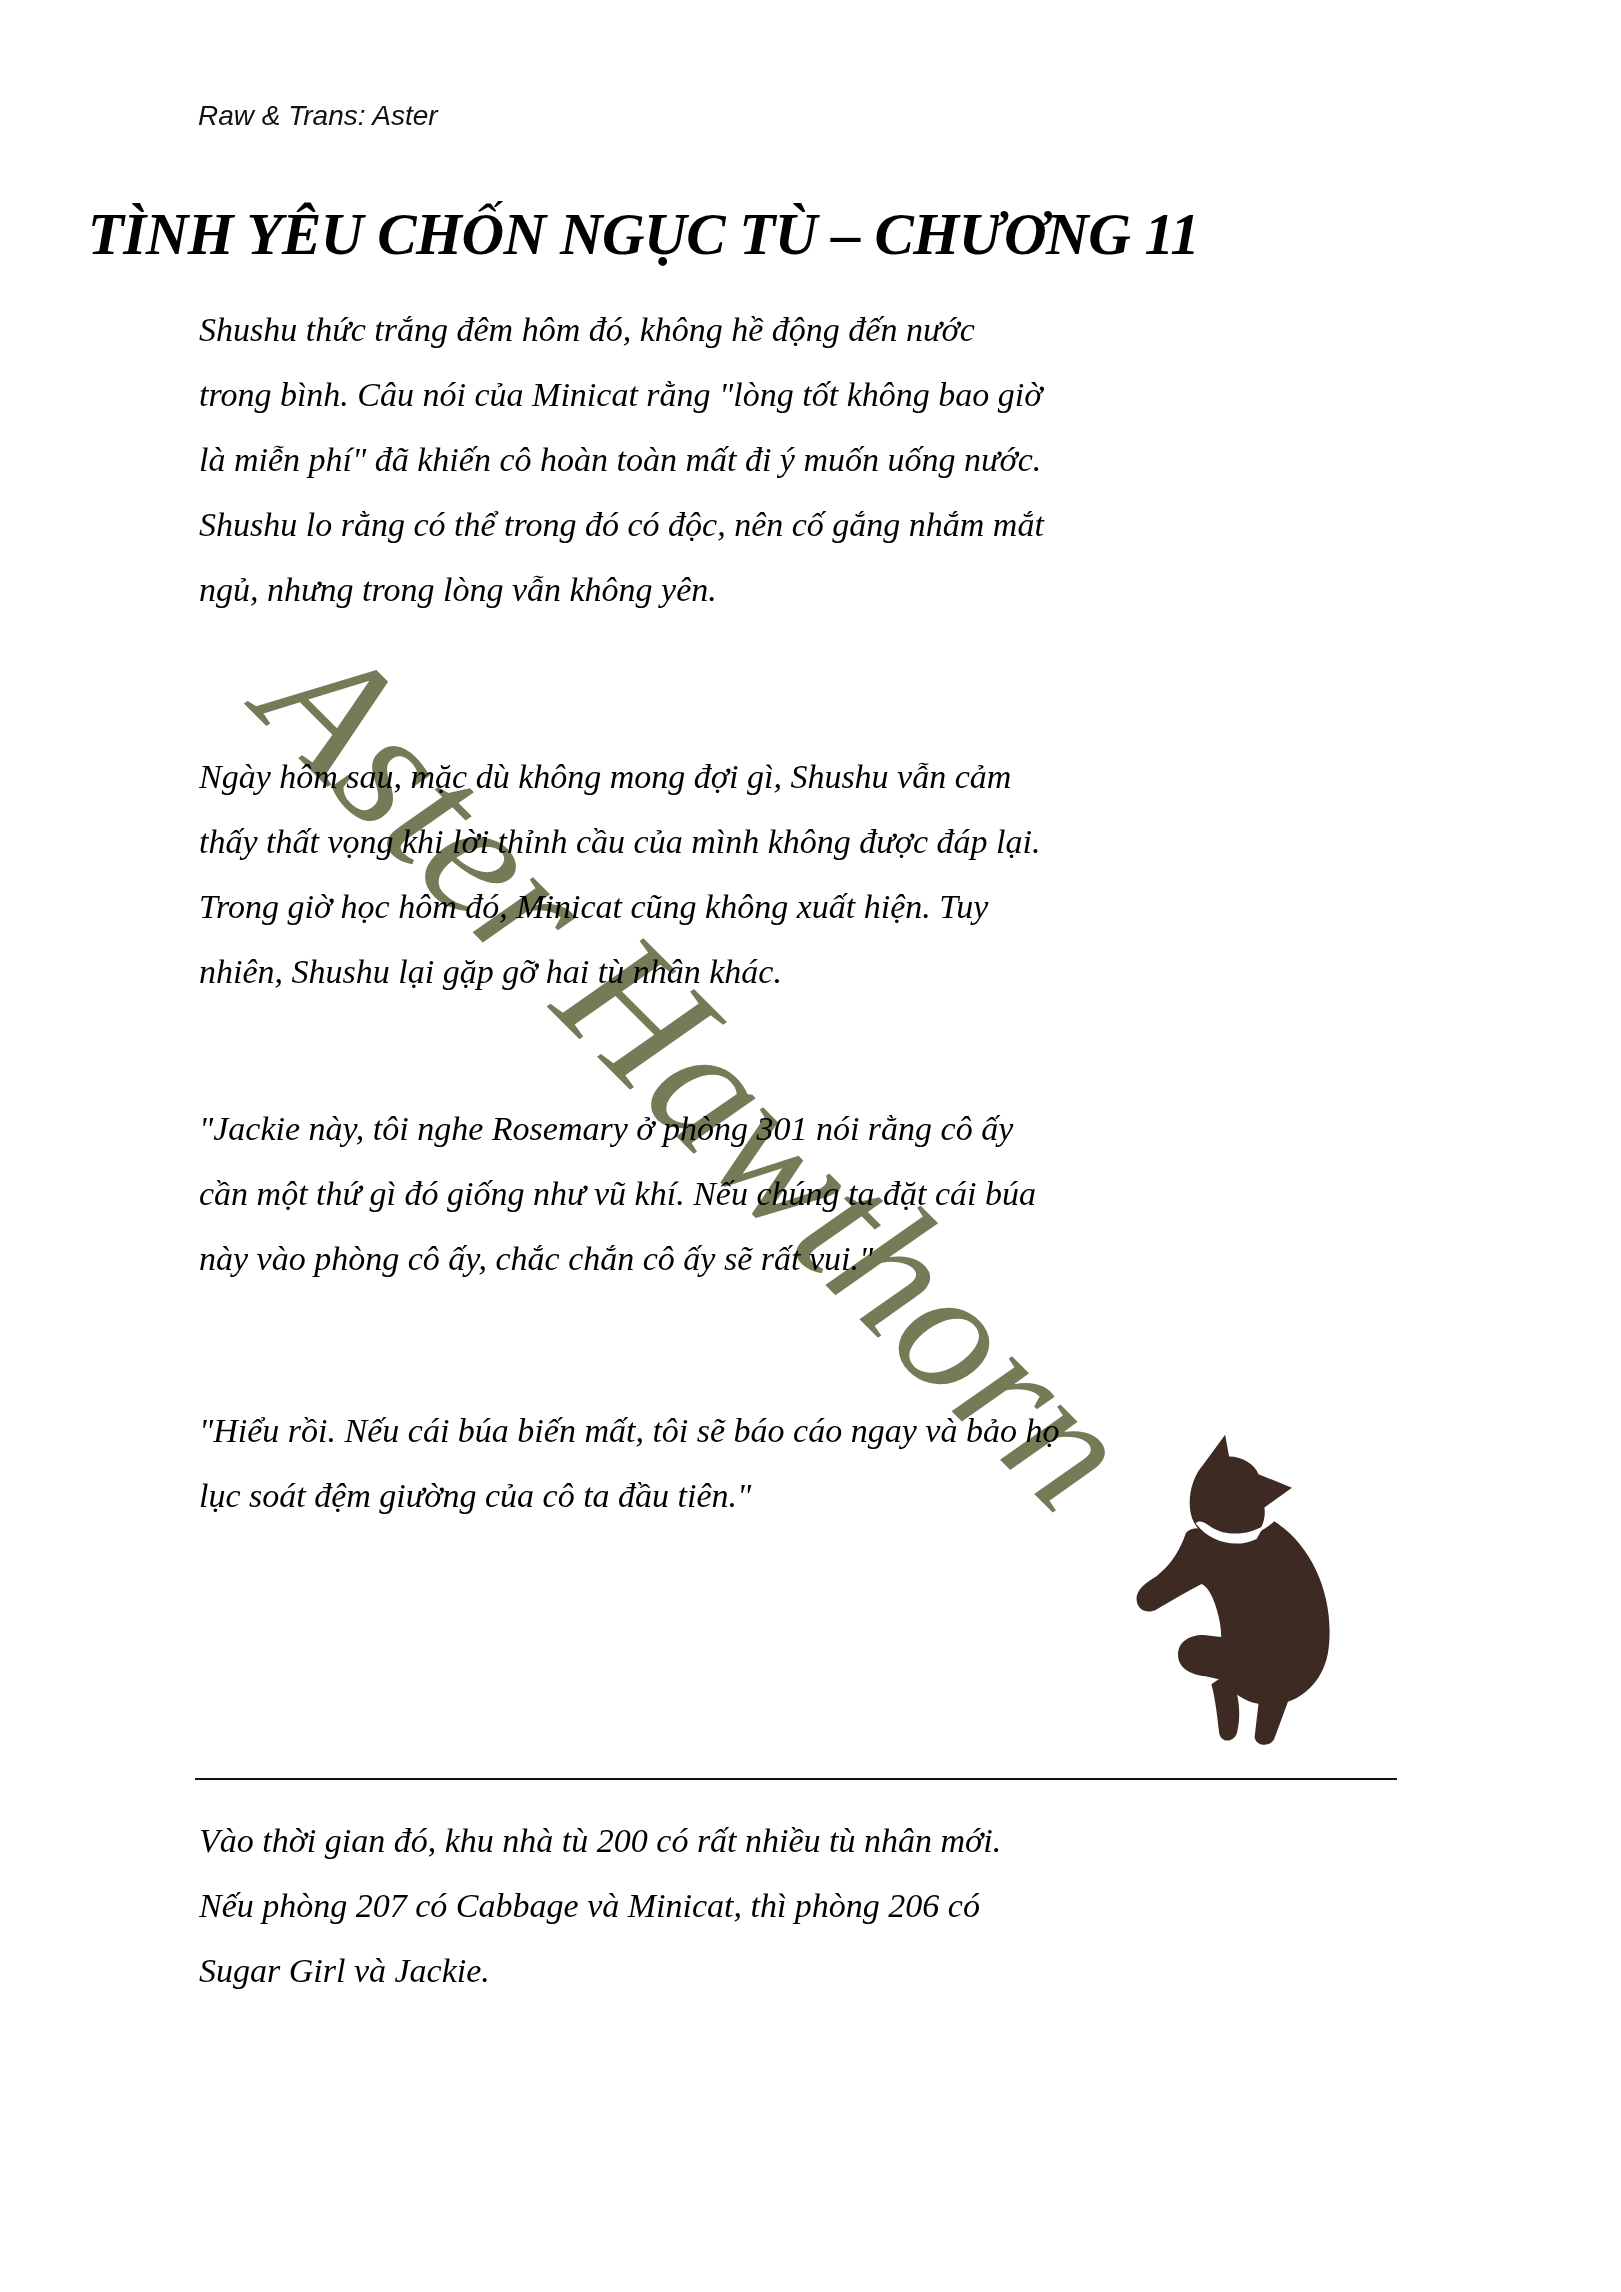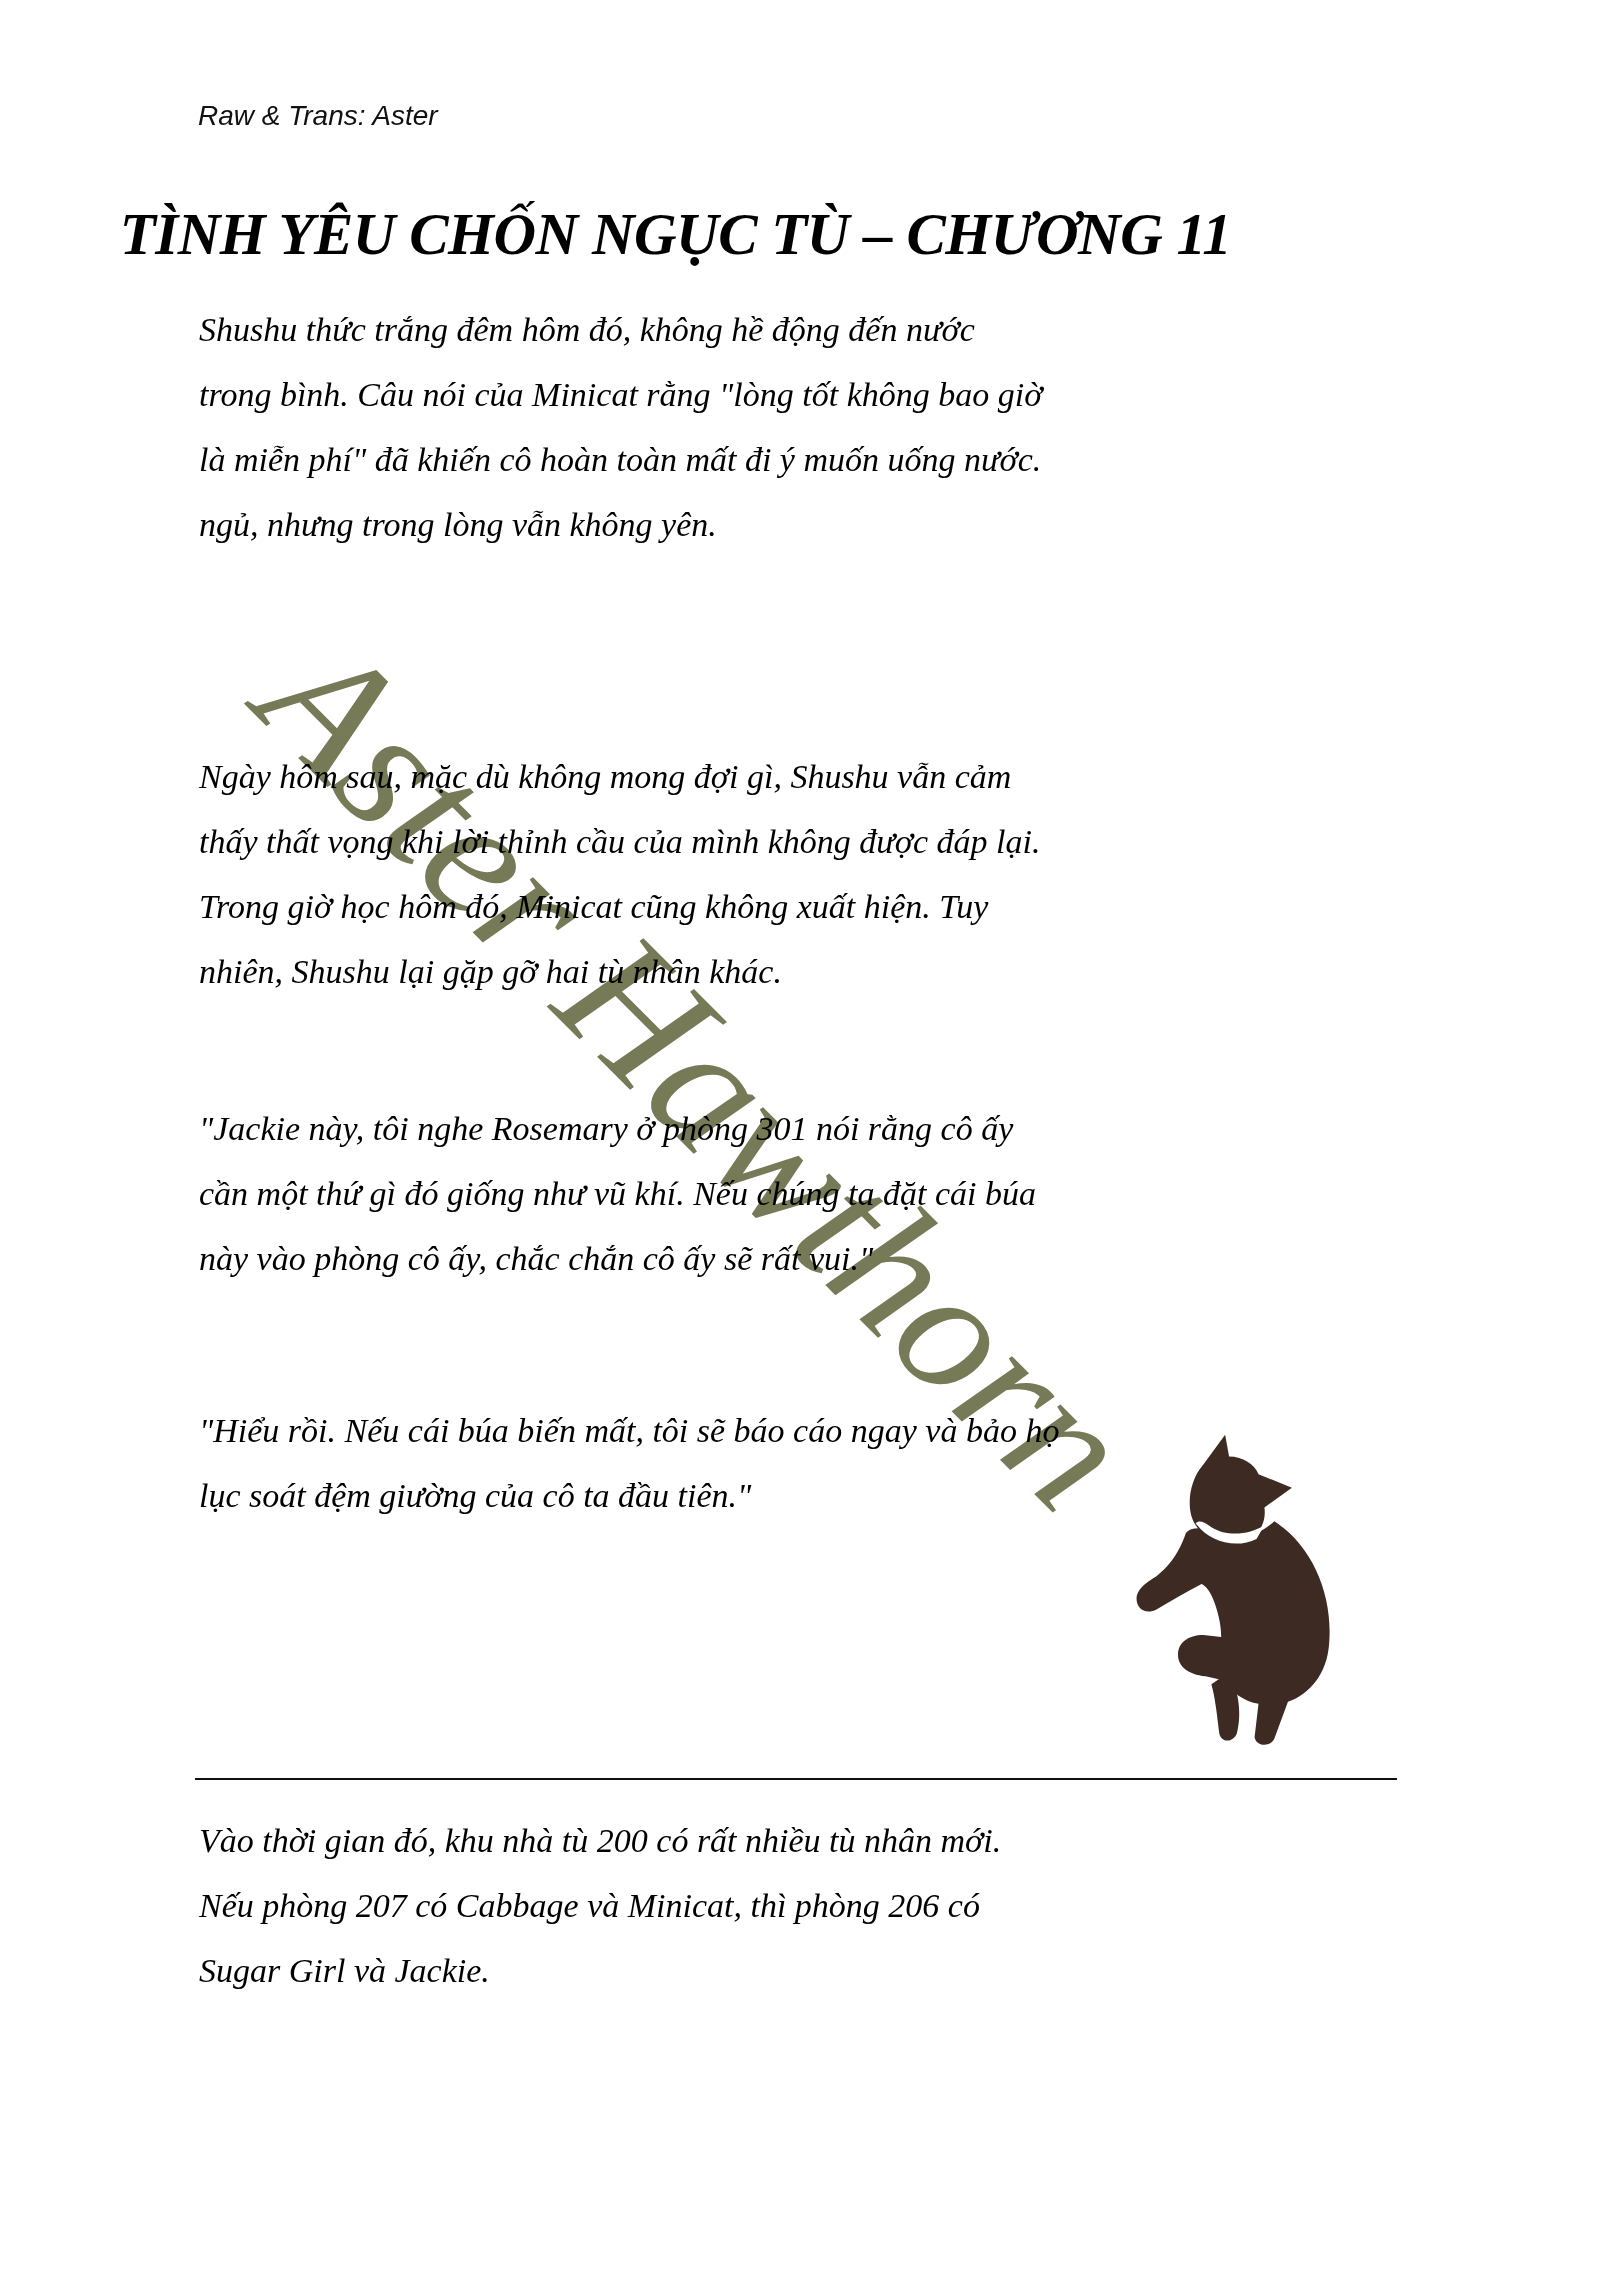--- a/index.html
+++ b/index.html
@@ -37,21 +37,20 @@
     width: 1287px;
     top: 199px;
     text-align: center;
     font-family: "Liberation Serif", serif;
     font-weight: bold;
     font-size: 59px;
     line-height: 71px;
     color: #000000;
     white-space: nowrap;
     letter-spacing: -0.5px;
-    padding-left: 32px;
   }
   .watermark {
     position: absolute;
     left: 697px;
     top: 1072px;
     transform: translate(-50%, -50%) rotate(45deg);
     font-family: "Liberation Serif", serif;
     font-size: 178px;
     line-height: 1;
     color: #767a57;
@@ -112,20 +111,21 @@
       </g>
 
       <path d="M70 98 C 84 118 112 124 132 114 L 140 100 C 124 110 102 112 86 102 C 80 98 74 94 70 98 Z" fill="#ffffff"></path>
     </svg>
   </div>
 
   <div class="para" style="top:297px;">
     <span class="line">Shushu thức trắng đêm hôm đó, không hề động đến nước</span>
     <span class="line">trong bình. Câu nói của Minicat rằng "lòng tốt không bao giờ</span>
     <span class="line">là miễn phí" đã khiến cô hoàn toàn mất đi ý muốn uống nước.</span>
+    <span class="line">Shushu lo rằng có thể trong đó có độc, nên cố gắng nhắm mắt</span>
     <span class="line">ngủ, nhưng trong lòng vẫn không yên.</span>
   </div>
 
   <div class="para" style="top:744px;">
     <span class="line">Ngày hôm sau, mặc dù không mong đợi gì, Shushu vẫn cảm</span>
     <span class="line">thấy thất vọng khi lời thỉnh cầu của mình không được đáp lại.</span>
     <span class="line">Trong giờ học hôm đó, Minicat cũng không xuất hiện. Tuy</span>
     <span class="line">nhiên, Shushu lại gặp gỡ hai tù nhân khác.</span>
   </div>
 

